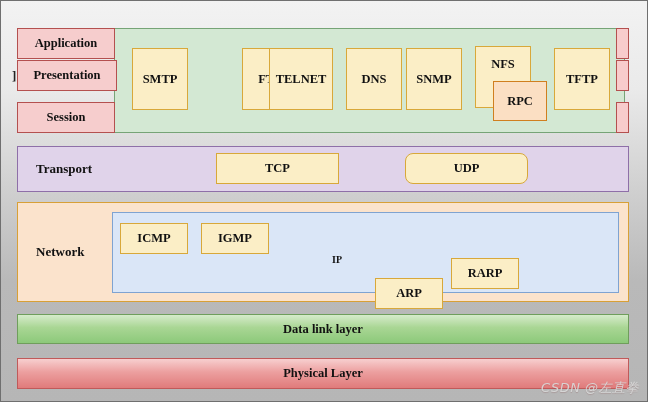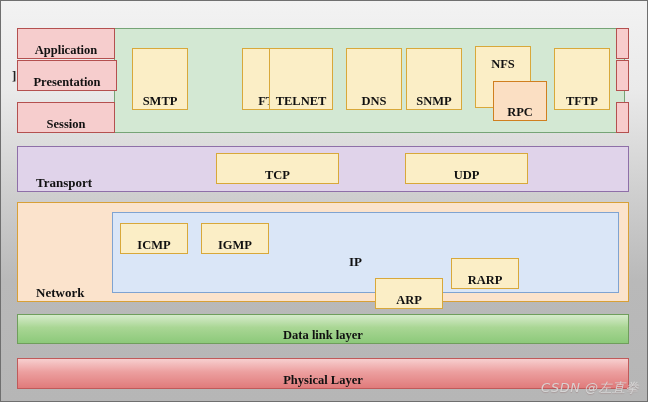--- a/index.html
+++ b/index.html
@@ -19,21 +19,21 @@
     box-sizing: border-box;
     background: linear-gradient(180deg, #f2f2f2 0%, #eaeaea 22%, #cfcfcf 48%, #b9b9b9 70%, #b6b6b6 100%);
     border: 1px solid #6f6f6f;
     overflow: hidden;
   }
 
   .box {
     position: absolute;
     box-sizing: border-box;
     display: flex;
-    align-items: flex-end;
+    align-items: center;
     justify-content: center;
     font-weight: bold;
     color: #111;
     white-space: nowrap;
   }
 
   
   .osi {
     background: #f6cdcd;
     border: 1px solid #b4504f;
@@ -101,23 +101,22 @@
   }
 
   .label-left {
     justify-content: flex-start;
     padding-left: 18px;
   }
 
   .plain-label {
     position: absolute;
     font-weight: bold;
-    font-size: 13px;
+    font-size: 10px;
     color: #111;
-    margin-left: 17px;
   }
 
   
   .watermark {
     position: absolute;
     right: 8px;
     bottom: 4px;
     font-family: "DejaVu Sans", "Liberation Sans", sans-serif;
     font-size: 13px;
     color: #d9d9d9;
@@ -174,21 +173,21 @@
   <div class="box chip" style="left:553px; top:47px; width:56px; height:62px;">
     <span>TFTP</span>
   </div>
 
   <div class="box band-transport label-left" style="left:16px; top:145px; width:612px; height:46px;">
     <span>Transport</span>
   </div>
   <div class="box chip" style="left:215px; top:152px; width:123px; height:31px;">
     <span>TCP</span>
   </div>
-  <div class="box chip" style="left:404px; top:152px; width:123px; height:31px;">
+  <div class="box chip" style="left:404px; top:152px; width:123px; height:31px;border-radius:8px;">
     <span>UDP</span>
   </div>
 
   <div class="box band-network label-left" style="left:16px; top:201px; width:612px; height:100px;">
     <span>Network</span>
   </div>
   <div class="box ip-area" style="left:111px; top:211px; width:507px; height:81px;"></div>
   <span class="plain-label" style="left:331px; top:253px;">IP</span>
 
   <div class="box chip" style="left:119px; top:222px; width:68px; height:31px;">

